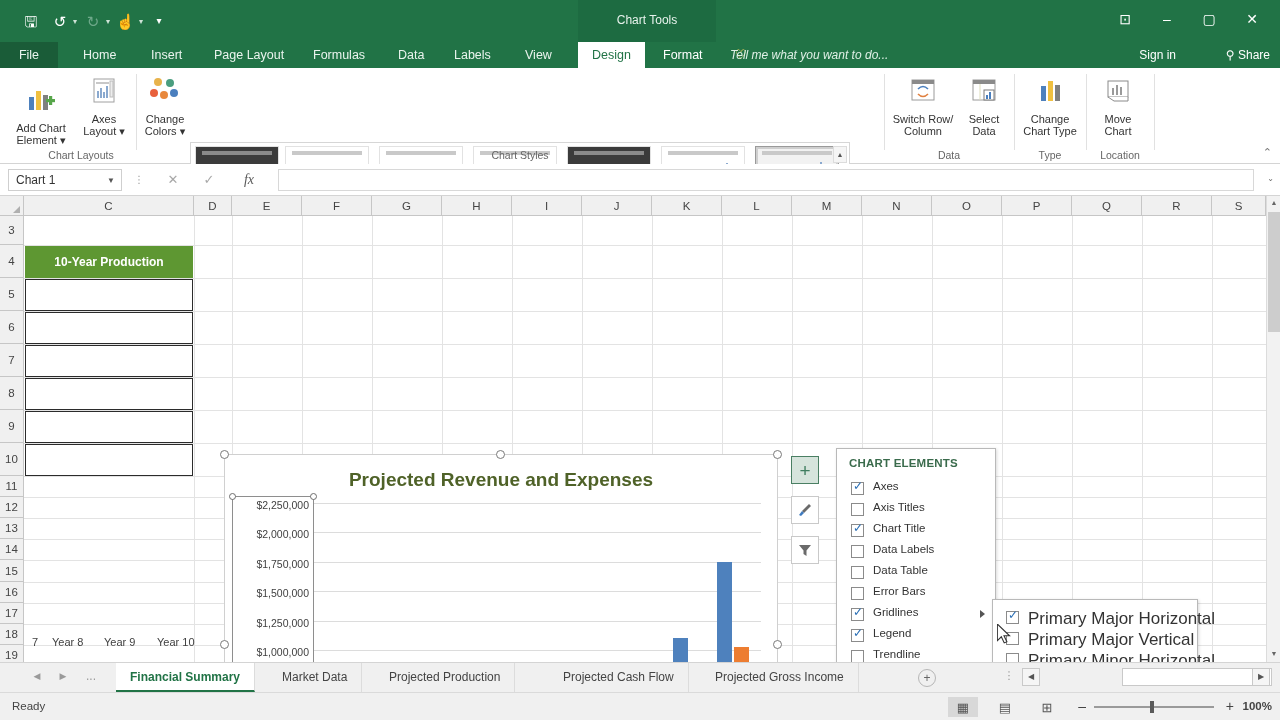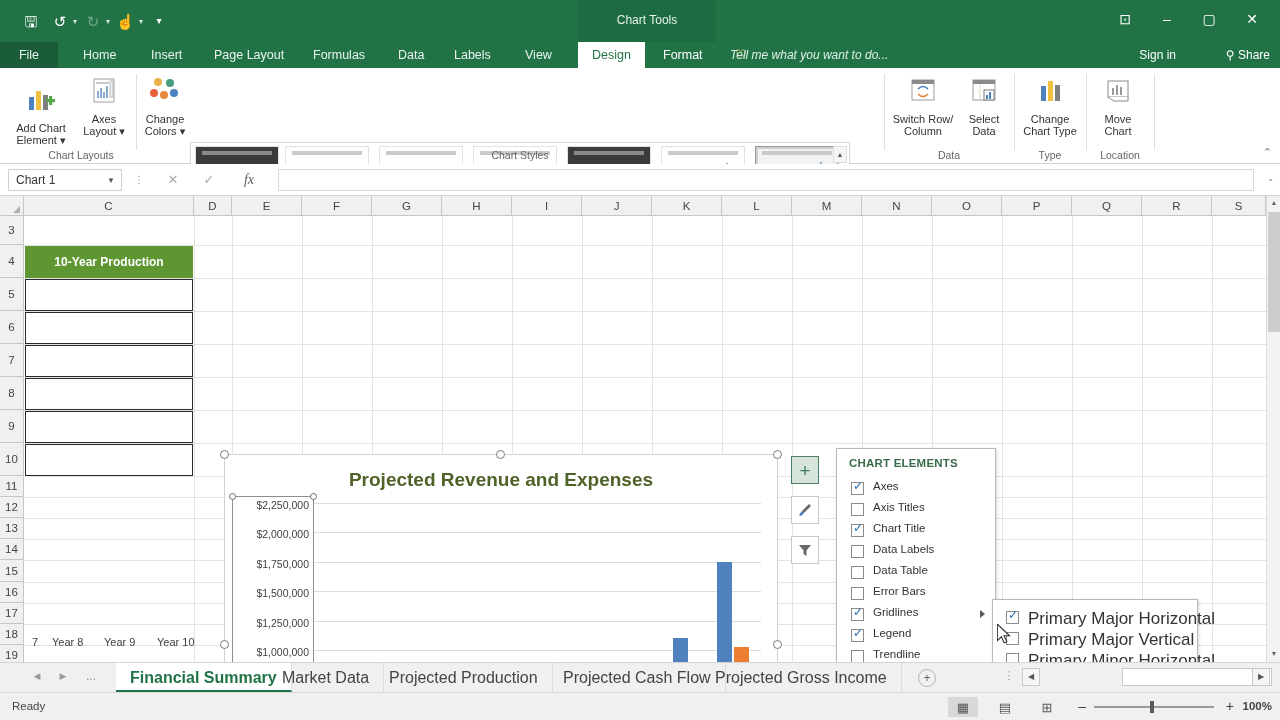--- a/index.html
+++ b/index.html
@@ -146,21 +146,21 @@
   .gl-cb { position:absolute; left:0; top:3px; width:13px; height:13px; border:1px solid #8b8b8b;
            background:#fff; }
   .gl-cb.on:after { content:"✓"; position:absolute; left:1px; top:-4px; font-size:12px; color:#2b6fb5; }
   .gl-lbl { position:absolute; left:22px; top:1px; font-size:17px; color:#333; white-space:nowrap;}
   .cursor { position:absolute; left:997px; top:428px; width:14px; height:20px; }
 
   
   .sheetbar { position:absolute; left:0; top:662px; width:1280px; height:30px; background:#f0f0f0;
               border-top:1px solid #d4d4d4; }
   .nav-arrow { position:absolute; top:8px; width:18px; text-align:center; color:#9a9a9a; font-size:9px;}
-  .stab { position:absolute; top:0; height:29px; line-height:29px; padding:0 14px; font-size:16px;
+  .stab { position:absolute; top:0; height:29px; line-height:29px; padding:0 14px; font-size:12px;
           color:#444; border-right:1px solid #dcdcdc; white-space:nowrap;text-align:right; }
   .stab.active { background:#fff; color:#217346; font-weight:bold; border-bottom:2px solid #217346;
                  border-right:1px solid #dcdcdc; }
   .addsheet { position:absolute; top:6px; width:18px; height:18px; border-radius:50%;
               border:1px solid #b6b6b6; color:#666; text-align:center; line-height:16px; font-size:12px;}
   .hscroll { position:absolute; right:8px; top:5px; width:150px; height:18px; border:1px solid #c9c9c9;
              background:#fff; }
   .hs-btn { position:absolute; top:5px; width:18px; height:18px; border:1px solid #c9c9c9;
             background:#f5f5f5; text-align:center; line-height:16px; font-size:8px; color:#555; }
 

